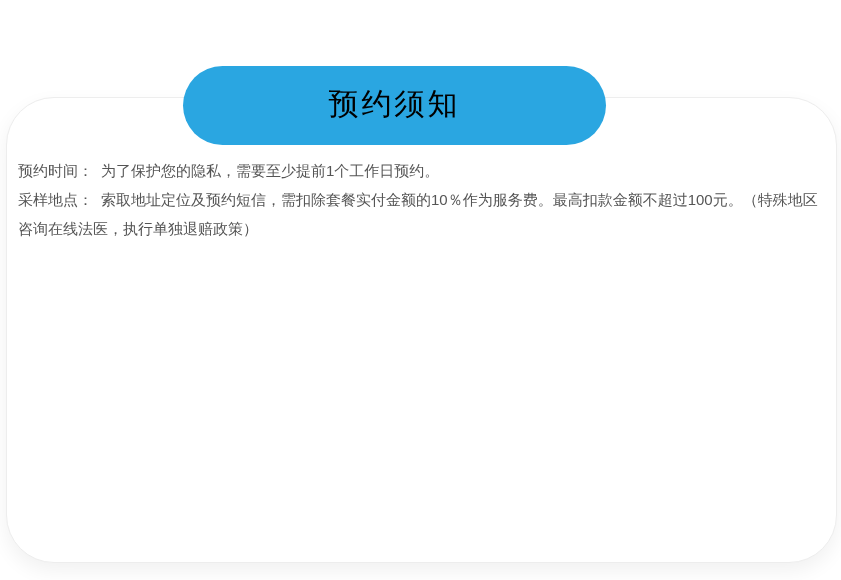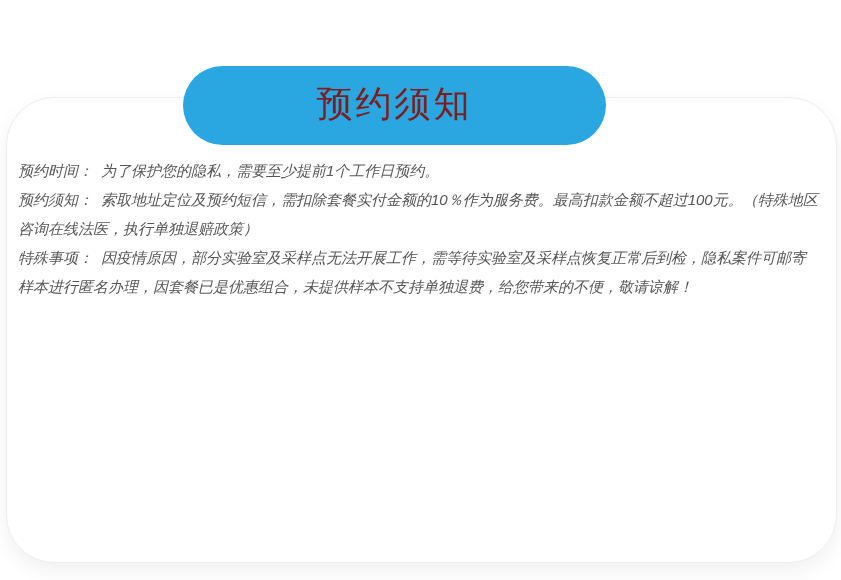--- a/index.html
+++ b/index.html
@@ -34,39 +34,38 @@
     width: 423px;
     height: 79px;
     background: #2aa6e1;
     border-radius: 40px;
     display: flex;
     align-items: center;
     justify-content: center;
     z-index: 3;
   }
   .title-pill span {
-    color: #7f1d1d;
-    font-size: 36px;
+    color: #000000;
+    font-size: 30px;
     letter-spacing: 3px;
     line-height: 1;
     padding-bottom: 4px;
   }
   .notice-content {
     position: absolute;
     left: 18px;
     top: 156px;
     width: 802px;
     z-index: 2;
     color: #555555;
     font-size: 15px;
     line-height: 29px;
   }
   .notice-row {
     margin: 0;
-    font-style: italic;
   }
   .notice-label {
     margin-right: 8px;
   }
 </style>
 </head>
 <body>
 
 <div class="page">
 
@@ -74,20 +73,17 @@
 
   <div class="title-pill">
     <span>预约须知</span>
   </div>
 
   <div class="notice-content">
     <p class="notice-row">
       <span class="notice-label">预约时间：</span><span class="notice-text">为了保护您的隐私，需要至少提前1个工作日预约。</span>
     </p>
     <p class="notice-row">
-      <span class="notice-label">预约须知：</span><span class="notice-text">索取地址定位及预约短信，需扣除套餐实付金额的10％作为服务费。最高扣款金额不超过100元。（特殊地区咨询在线法医，执行单独退赔政策）</span>
-    </p>
-    <p class="notice-row">
-      <span class="notice-label">特殊事项：</span><span class="notice-text">因疫情原因，部分实验室及采样点无法开展工作，需等待实验室及采样点恢复正常后到检，隐私案件可邮寄样本进行匿名办理，因套餐已是优惠组合，未提供样本不支持单独退费，给您带来的不便，敬请谅解！</span>
+      <span class="notice-label">采样地点：</span><span class="notice-text">索取地址定位及预约短信，需扣除套餐实付金额的10％作为服务费。最高扣款金额不超过100元。（特殊地区咨询在线法医，执行单独退赔政策）</span>
     </p>
   </div>
 
 </div>
 
 </body></html>

